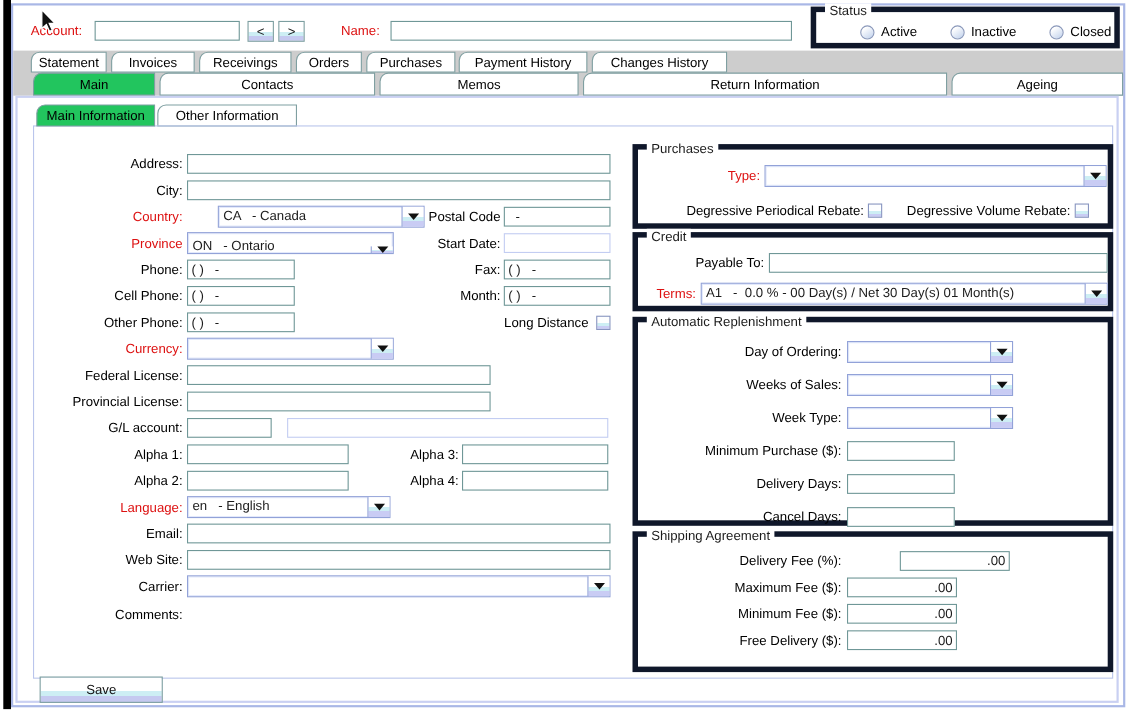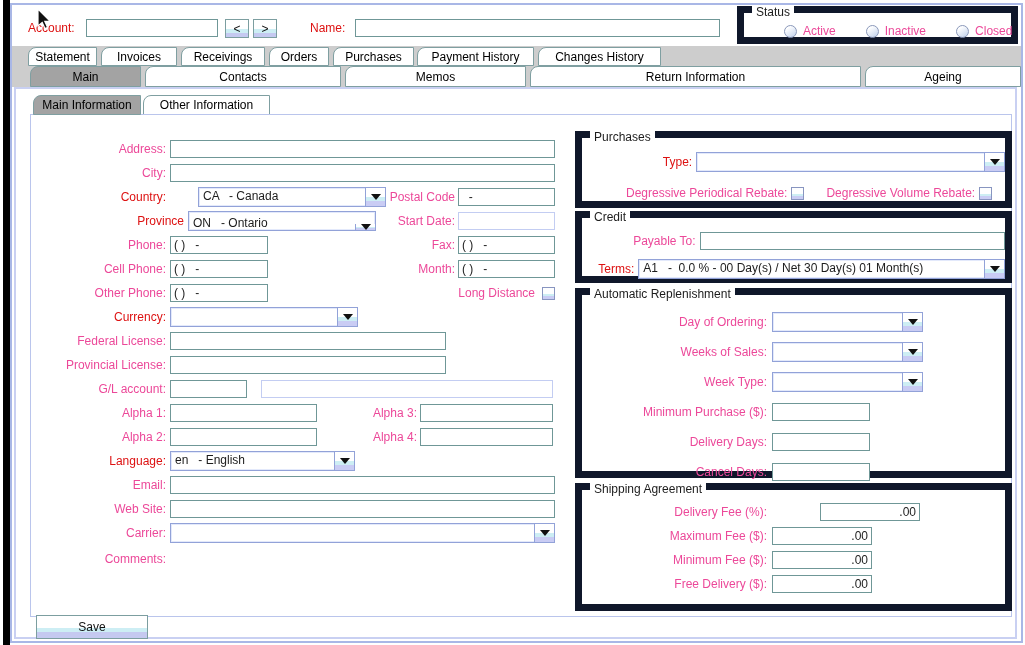--- a/index.html
+++ b/index.html
@@ -3,21 +3,21 @@
 <meta charset="utf-8">
 <style>
   html,body{margin:0;padding:0;background:#fff;}
   .screen{position:relative;width:1025px;height:645px;background:#fff;overflow:hidden;
           font-family:"Liberation Sans",sans-serif;color:#1c1c1c;}
   .abs{position:absolute;box-sizing:border-box;}
   
   .black-strip{left:3px;top:0;width:7px;height:645px;background:#000;}
   .window{left:10px;top:3px;width:1013px;height:640px;border:2px solid #a9b7e6;background:#fff;}
   
-  .lbl{font-size:12px;color:#ec4899;white-space:nowrap;}
+  .lbl{font-size:12px;color:#000000;white-space:nowrap;}
   .req{color:#dd1111;}
   
   .tf{border:1px solid #6f9797;height:18px;font:12px "Liberation Sans",sans-serif;padding:0 3px;
       background:#fff;box-sizing:border-box;color:#1c1c1c;}
   .tf.dis{border-color:#c3cdf2;}
   .tf.num{text-align:right;}
   
   .combo{box-sizing:border-box;border:1px solid #92a2d8;box-shadow:inset 0 0 0 1px #e3e9fb;
          background:#fff;height:20px;display:flex;align-items:stretch;}
   .combo-val{flex:1;padding:1px 4px 0 4px;font-size:12px;white-space:pre;overflow:hidden;display:block;}
@@ -27,27 +27,27 @@
   
   .btn{border:1px solid #7c9ea0;font:12px "Liberation Sans",sans-serif;color:#111;cursor:default;
      display:flex;align-items:center;justify-content:center;
      background:linear-gradient(to bottom,#ffffff 0%,#ffffff 55%,#cdeef4 55%,#cdeef4 75%,#c5c9f0 75%,#c5c9f0 100%);}
   
   .cb{width:13px;height:13px;box-sizing:border-box;border:1px solid #8895c0;
      background:linear-gradient(to bottom,#fdfeff 0%,#fdfeff 55%,#cdeef4 55%,#cdeef4 75%,#c9ccf4 75%,#c9ccf4 100%);}
   .radio{width:13px;height:13px;box-sizing:border-box;border-radius:50%;border:1px solid #8a98ba;
      background:linear-gradient(145deg,#ffffff 20%,#c7d6ee 90%);}
   
-  .grp{border:7px solid #0f172a;background:#fff;}
+  .grp{border:5px solid #0f172a;background:#fff;}
   .grp-title{position:absolute;top:-8px;left:8px;background:#fff;padding:0 4px;font-size:12px;white-space:nowrap;}
   
   .tabstrip{background:#cdcdcd;}
   .tab{border:1px solid #7f9fa1;background:#fff;display:flex;align-items:center;justify-content:center;
        font-size:12px;color:#000;border-top-left-radius:8px;box-sizing:border-box;white-space:nowrap;}
-  .tab.sel{background:#a3a3a3;}
+  .tab.sel{background:#22c55e;}
   
   .row{position:absolute;left:30px;width:530px;height:20px;display:flex;align-items:center;}
   .row .lbl{width:136px;text-align:right;margin-right:4px;}
   .mid{position:absolute;left:320px;width:205px;height:20px;display:flex;align-items:center;justify-content:flex-end;}
   .mid .lbl{margin-right:3px;}
 </style>
 </head>
 <body>
 
 <div class="screen">
@@ -115,21 +115,21 @@
       <span class="combo-btn">
           <span class="tri"></span>
         </span>
     </div>
     <div class="mid">
       <span class="lbl">Postal Code</span>
       <input class="tf" style="width: 97px;" value="  -">
     </div>
   </div>
 
-  <div class="row" style="top:211px;padding-left:18px;">
+  <div class="row" style="top:211px;">
     <span class="lbl req">Province</span>
     <div class="combo" style="width:188px;align-items:flex-end;">
       <span class="combo-val">ON   - Ontario</span>
       <span class="combo-btn">
           <span class="tri"></span>
         </span>
     </div>
     <div class="mid">
       <span class="lbl">Start Date:</span>
       <input class="tf dis" style="width: 97px;" value="">

